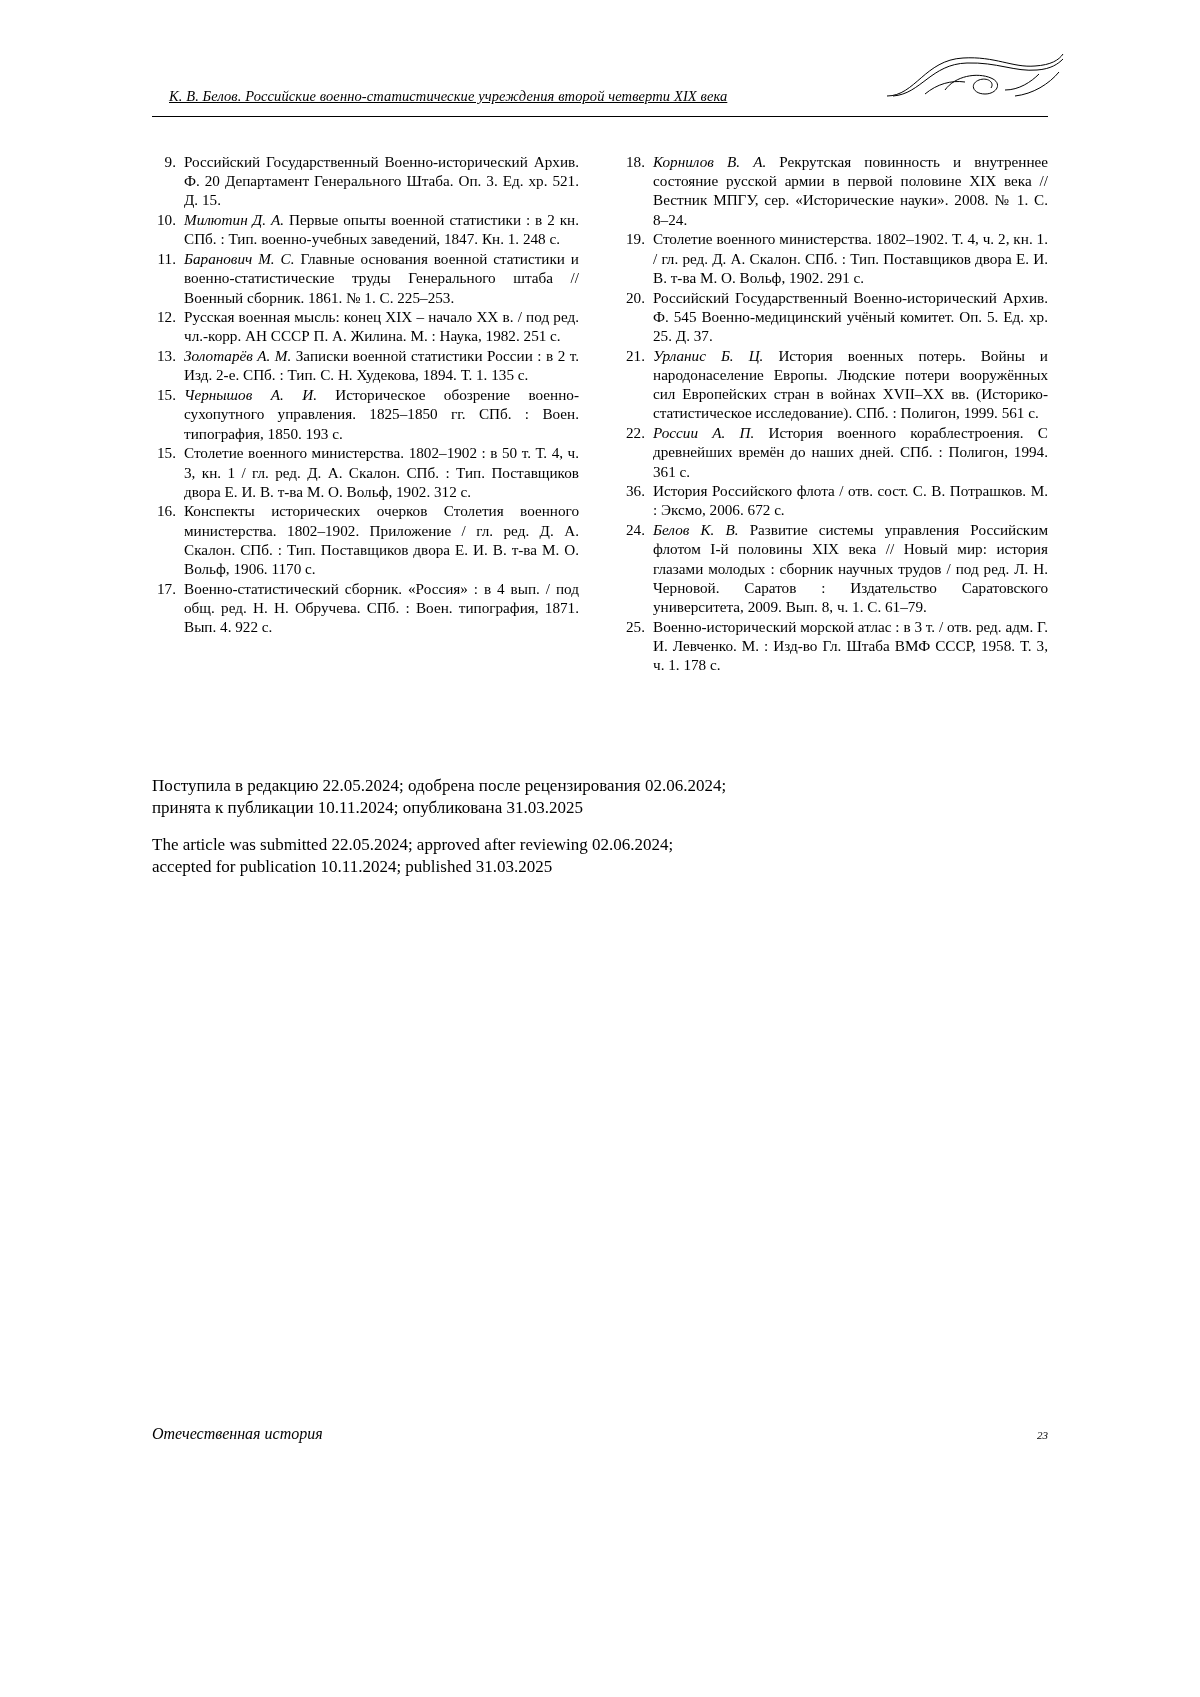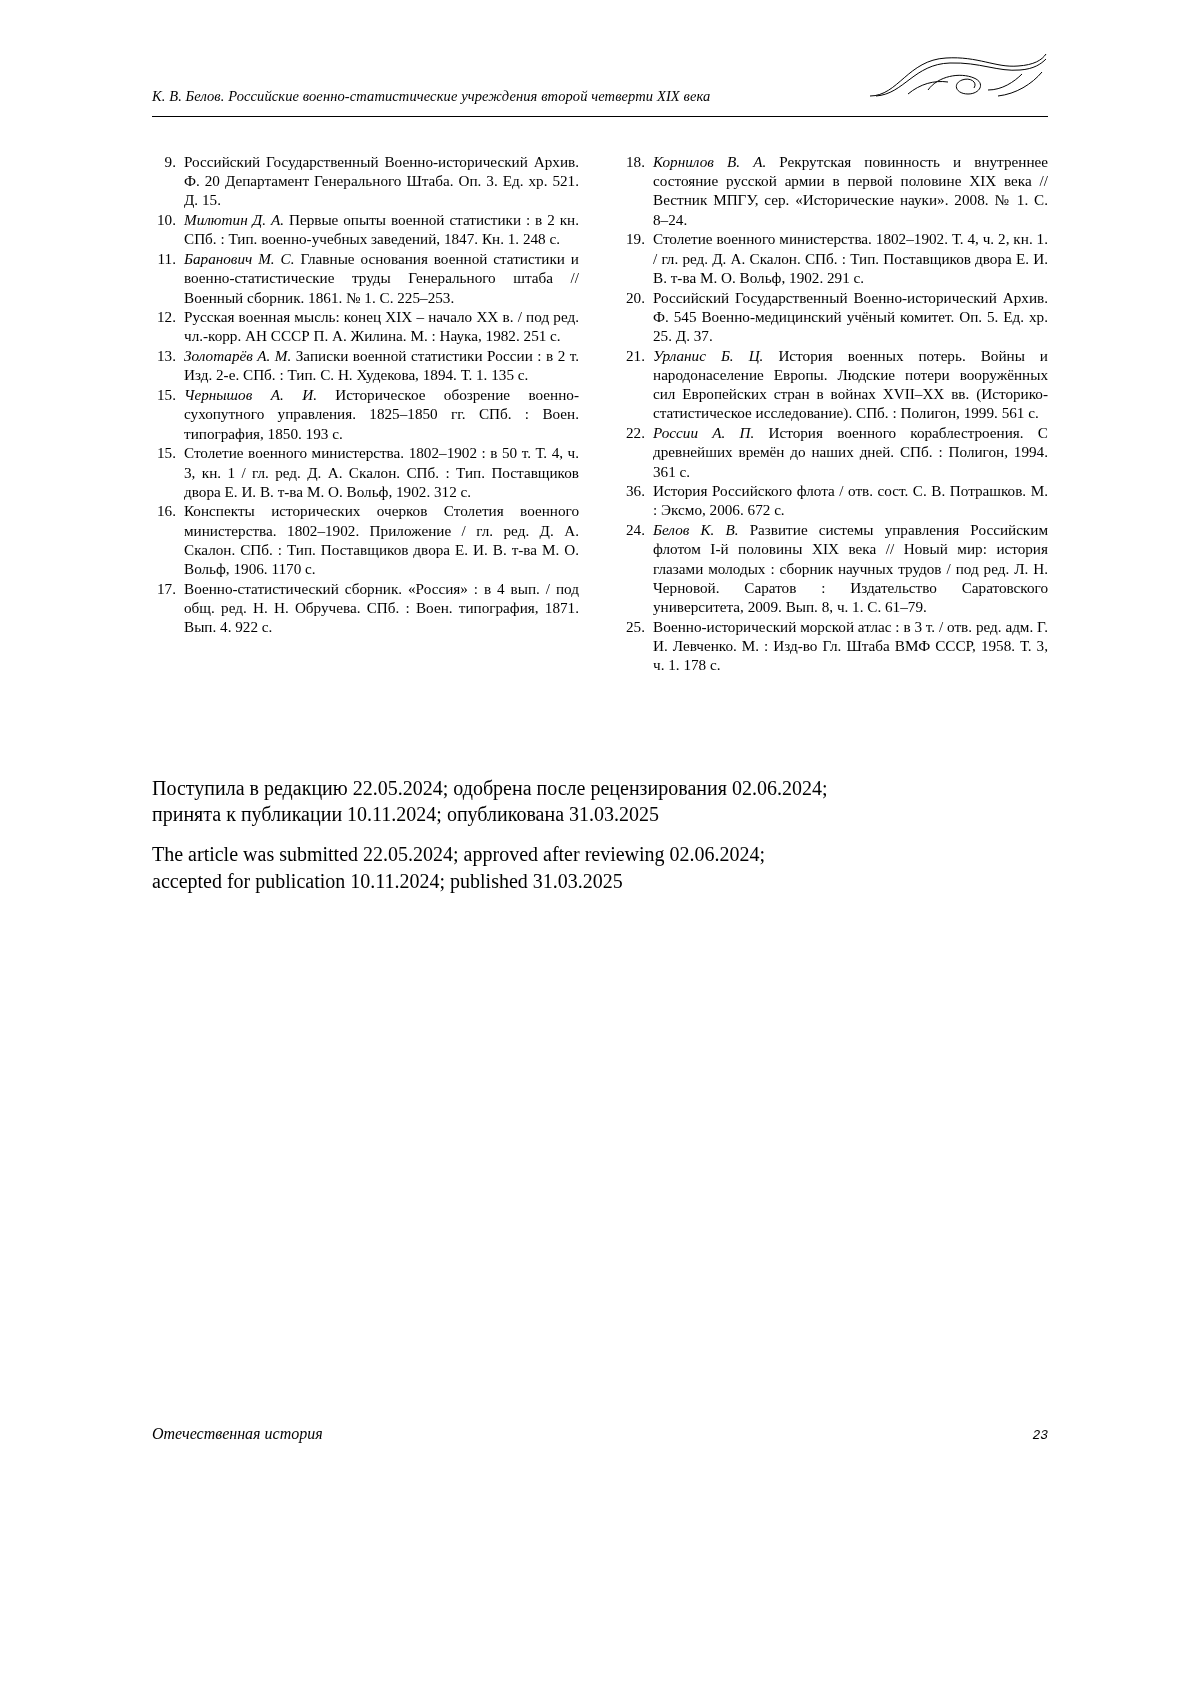--- a/index.html
+++ b/index.html
@@ -20,26 +20,27 @@
     position: absolute;
     left: 0;
     top: 0;
     width: 1200px;
     height: 1697px;
   }
 
   
   .running-head {
     position: absolute;
-    left: 152px;
+    left: 169px;
     top: 88px;
     width: 896px;
     display: flex;
     align-items: flex-end;
     justify-content: space-between;
+    text-decoration: underline;
   }
   .running-head-text {
     font-style: italic;
     font-size: 14.5px;
     letter-spacing: 0.1px;
     white-space: nowrap;
     line-height: 1.2;
     padding-bottom: 2px;
   }
   .running-head-rule {
@@ -99,43 +100,42 @@
 
   
   .notes {
     position: absolute;
     left: 152px;
     top: 775px;
     width: 896px;
   }
   .notes p {
     margin: 0 0 14px 0;
-    font-size: 20px;
+    font-size: 17px;
     line-height: 1.31;
   }
 
   
   .footer {
     position: absolute;
     left: 152px;
     top: 1425px;
     width: 896px;
     display: flex;
     align-items: baseline;
     justify-content: space-between;
   }
   .footer-left {
     font-style: italic;
     font-size: 16px;
     text-align: center;
   }
   .footer-right {
     font-style: italic;
-    font-size: 13px;
-    font-family: Liberation Mono, monospace;
+    font-size: 11px;
   }
 </style>
 </head>
 <body>
 
 <div class="page">
 
   <div class="running-head">
     <div class="running-head-text">К. В. Белов.  Российские военно-статистические учреждения второй четверти XIX века</div>
     <svg class="ornament" viewBox="0 0 180 52" xmlns="http://www.w3.org/2000/svg">

